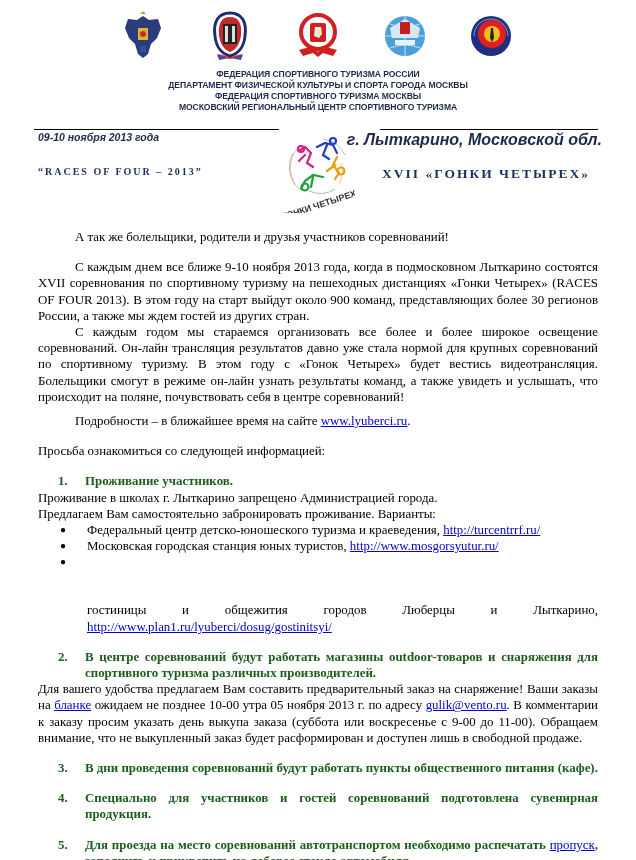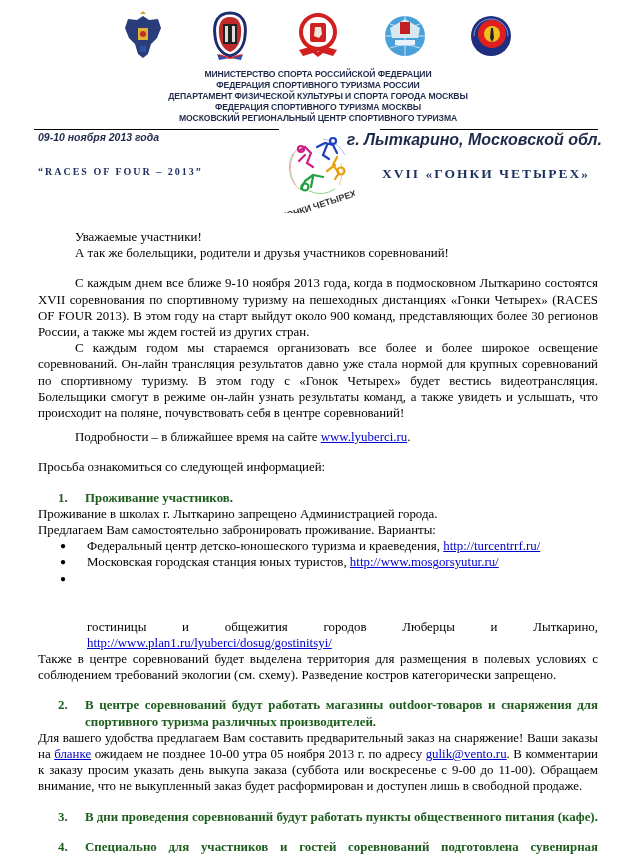--- a/index.html
+++ b/index.html
@@ -72,21 +72,20 @@
   <svg class="logo" style="left:468px" viewBox="0 0 46 52">
     <circle cx="23" cy="26" r="20" fill="#1e2f80"></circle>
     <circle cx="24" cy="24" r="14" fill="#e02020"></circle>
     <circle cx="24" cy="24" r="8" fill="#f0c020"></circle>
     <path d="M23 18 L25 18 L26 28 L24 32 L22 28 Z" fill="#222"></path>
     <path d="M6 26 A17 17 0 0 1 40 26" stroke="#9090d0" stroke-width="1" fill="none"></path>
   </svg>
 </div>
 
 <div class="orgs">
-  <div>МИНИСТЕРСТВО СПОРТА РОССИЙСКОЙ ФЕДЕРАЦИИ</div>
   <div>ФЕДЕРАЦИЯ СПОРТИВНОГО ТУРИЗМА РОССИИ</div>
   <div>ДЕПАРТАМЕНТ ФИЗИЧЕСКОЙ КУЛЬТУРЫ И СПОРТА ГОРОДА МОСКВЫ</div>
   <div>ФЕДЕРАЦИЯ СПОРТИВНОГО ТУРИЗМА МОСКВЫ</div>
   <div>МОСКОВСКИЙ РЕГИОНАЛЬНЫЙ ЦЕНТР СПОРТИВНОГО ТУРИЗМА</div>
 </div>
 
 <div class="rule" style="left:34px; width:245px"></div>
 <div class="rule" style="left:380px; width:218px"></div>
 
 <div class="date">09-10 ноября 2013 года</div>
@@ -108,21 +107,20 @@
     <circle cx="50" cy="8" r="3" stroke="#2040c0"></circle>
     <path d="M54 24 L50 32 L56 40 L52 46 M52 32 L44 38" stroke="#e8a010"></path>
     <circle cx="58" cy="38" r="3.5" stroke="#e8a010"></circle>
     <path d="M40 44 L30 42 L22 48 L18 56 M30 44 L28 54" stroke="#20a040"></path>
     <circle cx="22" cy="54" r="3.5" stroke="#20a040"></circle>
   </g>
   <text x="36" y="75" text-anchor="middle" font-family="Liberation Sans, sans-serif" font-size="9" font-weight="bold" fill="#333" transform="rotate(-18 36 72)">ГОНКИ ЧЕТЫРЕХ</text>
 </svg>
 
 <div class="body-text">
-  <p class="p ind-block">Уважаемые участники!</p>
   <p class="p ind-block">А так же болельщики, родители и друзья участников соревнований!</p>
   <div class="gap"></div>
   <p class="p indent">С каждым днем все ближе 9-10 ноября 2013 года, когда в подмосковном Лыткарино состоятся XVII соревнования по спортивному туризму на пешеходных дистанциях «Гонки Четырех» (RACES OF FOUR 2013).  В этом году на старт выйдут около 900 команд, представляющих более 30 регионов России, а также мы ждем гостей из других стран.</p>
   <p class="p indent">С каждым годом мы стараемся организовать все более и более широкое освещение соревнований. Он-лайн трансляция результатов давно уже стала нормой для крупных соревнований по спортивному туризму. В этом году с «Гонок Четырех» будет вестись видеотрансляция. Болельщики смогут в режиме он-лайн узнать результаты команд, а также увидеть и услышать, что происходит на поляне, почувствовать себя в центре соревнований!</p>
   <div class="gap-s"></div>
   <p class="p indent"><span>Подробности – в ближайшее время на сайте </span><a href="#">www.lyuberci.ru</a><span>.</span></p>
   <div class="gap"></div>
   <p class="p">Просьба ознакомиться со следующей информацией:</p>
   <div class="gap"></div>
 
@@ -139,21 +137,20 @@
       </li>
     <li>
         <span class="dot">●</span>
         <span class="t"><span>Московская городская станция юных туристов, </span><a href="#">http://www.mosgorsyutur.ru/</a></span>
       </li>
     <li>
         <span class="dot">●</span>
         <span class="t" style="text-align:justify"><span class="spread" style="display:block">гостиницы и общежития городов Люберцы и Лыткарино, </span><a href="#">http://www.plan1.ru/lyuberci/dosug/gostinitsyi/</a></span>
       </li>
   </ul>
-  <p class="p">Также в центре соревнований будет выделена территория для размещения в полевых условиях с соблюдением требований экологии (см. схему). Разведение костров категорически запрещено.</p>
   <div class="gap"></div>
 
   <div class="sec">
       <span class="num">2.</span>
       <span class="txt">В центре соревнований будут работать магазины outdoor-товаров и снаряжения для спортивного туризма различных производителей.</span>
     </div>
   <p class="p"><span>Для вашего удобства предлагаем Вам составить предварительный заказ на снаряжение! Ваши заказы на </span><a href="#">бланке</a><span> ожидаем не позднее 10-00 утра 05 ноября 2013 г. по адресу </span><a href="#">gulik@vento.ru</a><span>. В комментарии к заказу просим указать день выкупа заказа (суббота или воскресенье с 9-00 до 11-00). Обращаем внимание, что не выкупленный заказ будет расформирован и доступен лишь в свободной продаже.</span></p>
   <div class="gap"></div>
 
   <div class="sec">

